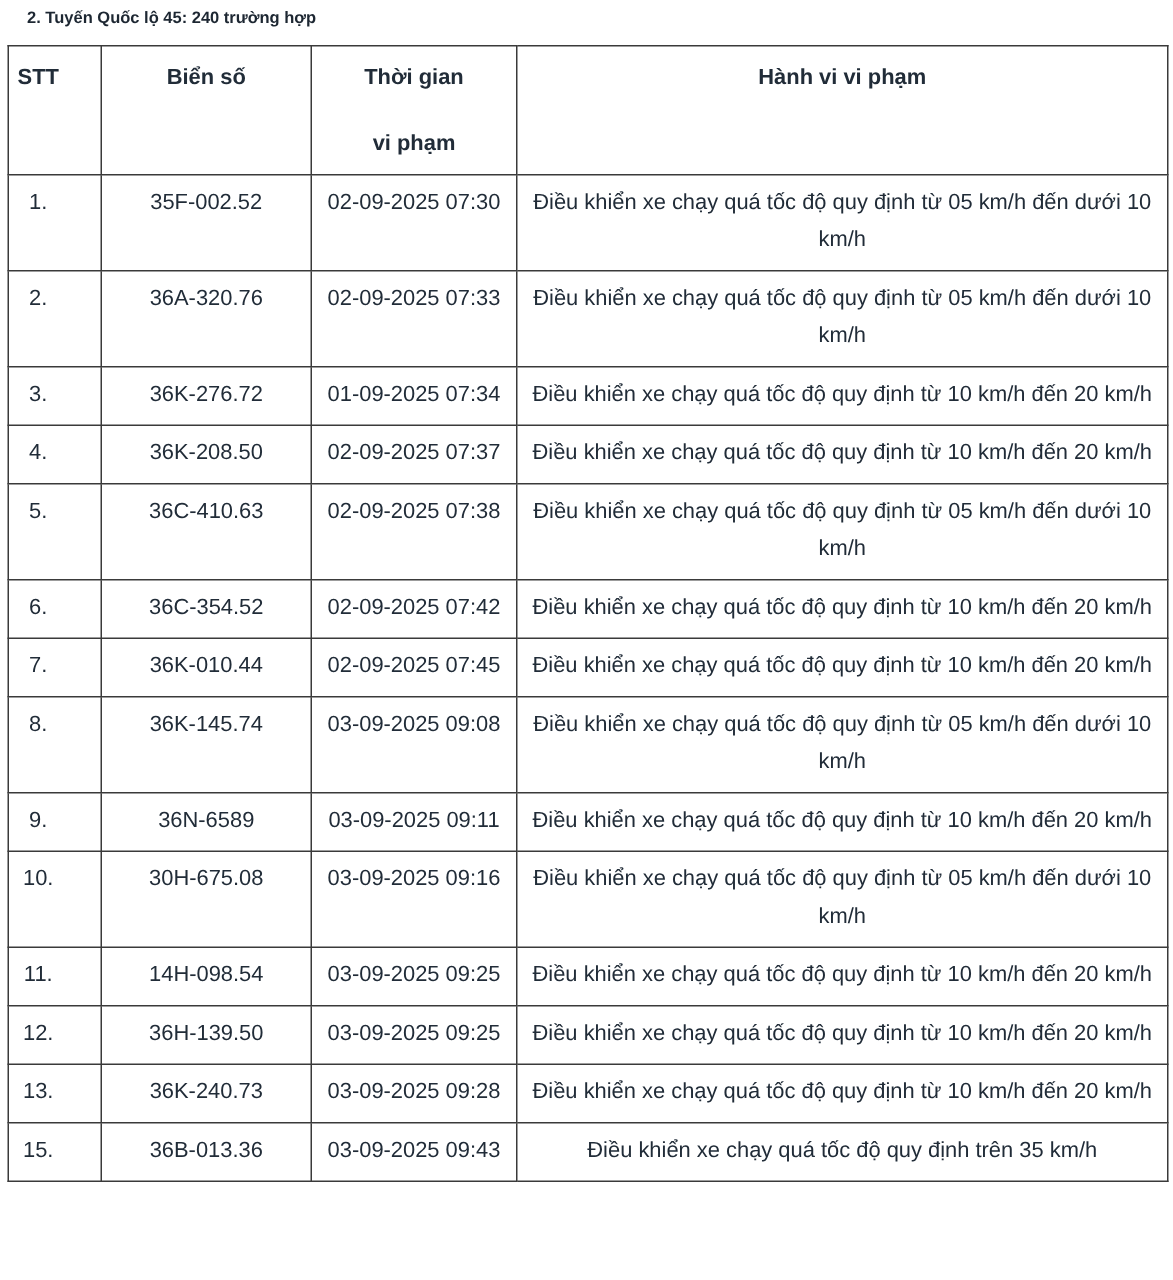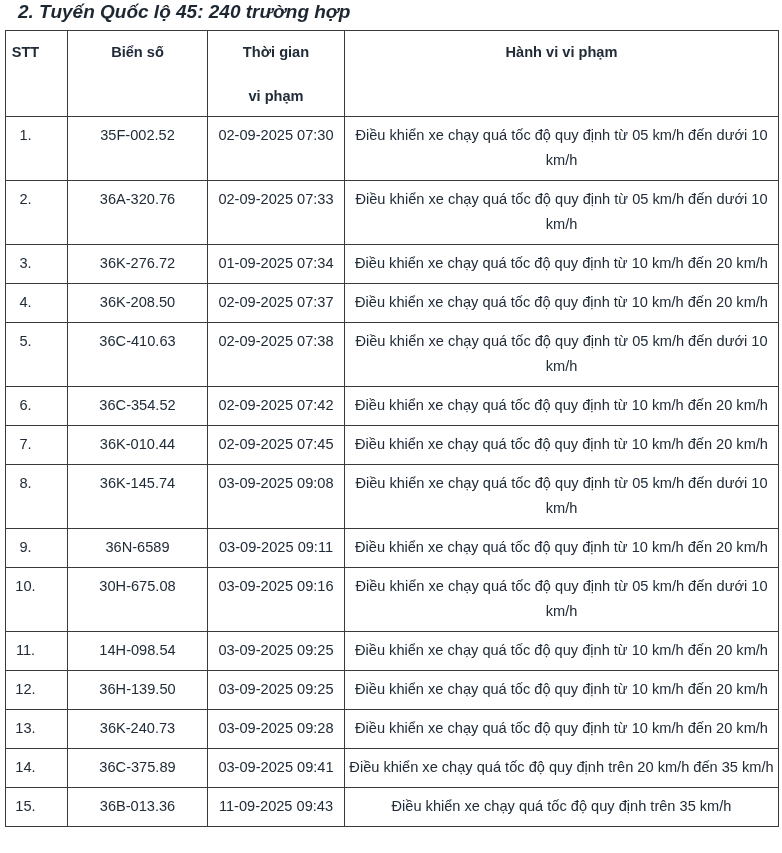--- a/index.html
+++ b/index.html
@@ -6,24 +6,23 @@
   body {
     width: 782px;
     height: 853px;
     overflow: hidden;
     background: #ffffff;
     font-family: "Liberation Sans", sans-serif;
     color: #212c38;
   }
   .doc-title {
     margin: 3px 0 0 18px;
-    font-size: 19px;
+    font-size: 11px;
     line-height: 18px;
     font-weight: bold;
-    font-style: italic;
     color: #1d2732;
   }
   table.violations {
     border-collapse: collapse;
     table-layout: fixed;
     width: 773px;
     margin: 9px 0 0 5px;
   }
   th, td {
     border: 1px solid #3a3a3a;
@@ -154,31 +153,25 @@
           <td class="col-violation">Điều khiển xe chạy quá tốc độ quy định từ 10 km/h đến 20 km/h</td>
         </tr>
 
         <tr>
           <td class="col-stt">13.</td>
           <td class="col-plate">36K-240.73</td>
           <td class="col-time">03-09-2025 09:28</td>
           <td class="col-violation">Điều khiển xe chạy quá tốc độ quy định từ 10 km/h đến 20 km/h</td>
         </tr>
 
-        <tr>
-          <td class="col-stt">14.</td>
-          <td class="col-plate">36C-375.89</td>
-          <td class="col-time">03-09-2025 09:41</td>
-          <td class="col-violation">Điều khiển xe chạy quá tốc độ quy định trên 20 km/h đến 35 km/h</td>
-        </tr>
 
         <tr>
           <td class="col-stt">15.</td>
           <td class="col-plate">36B-013.36</td>
-          <td class="col-time">11-09-2025 09:43</td>
+          <td class="col-time">03-09-2025 09:43</td>
           <td class="col-violation">Điều khiển xe chạy quá tốc độ quy định trên 35 km/h</td>
         </tr>
 
       </tbody>
 
   </table>
 
 </div>
 
 </body></html>

